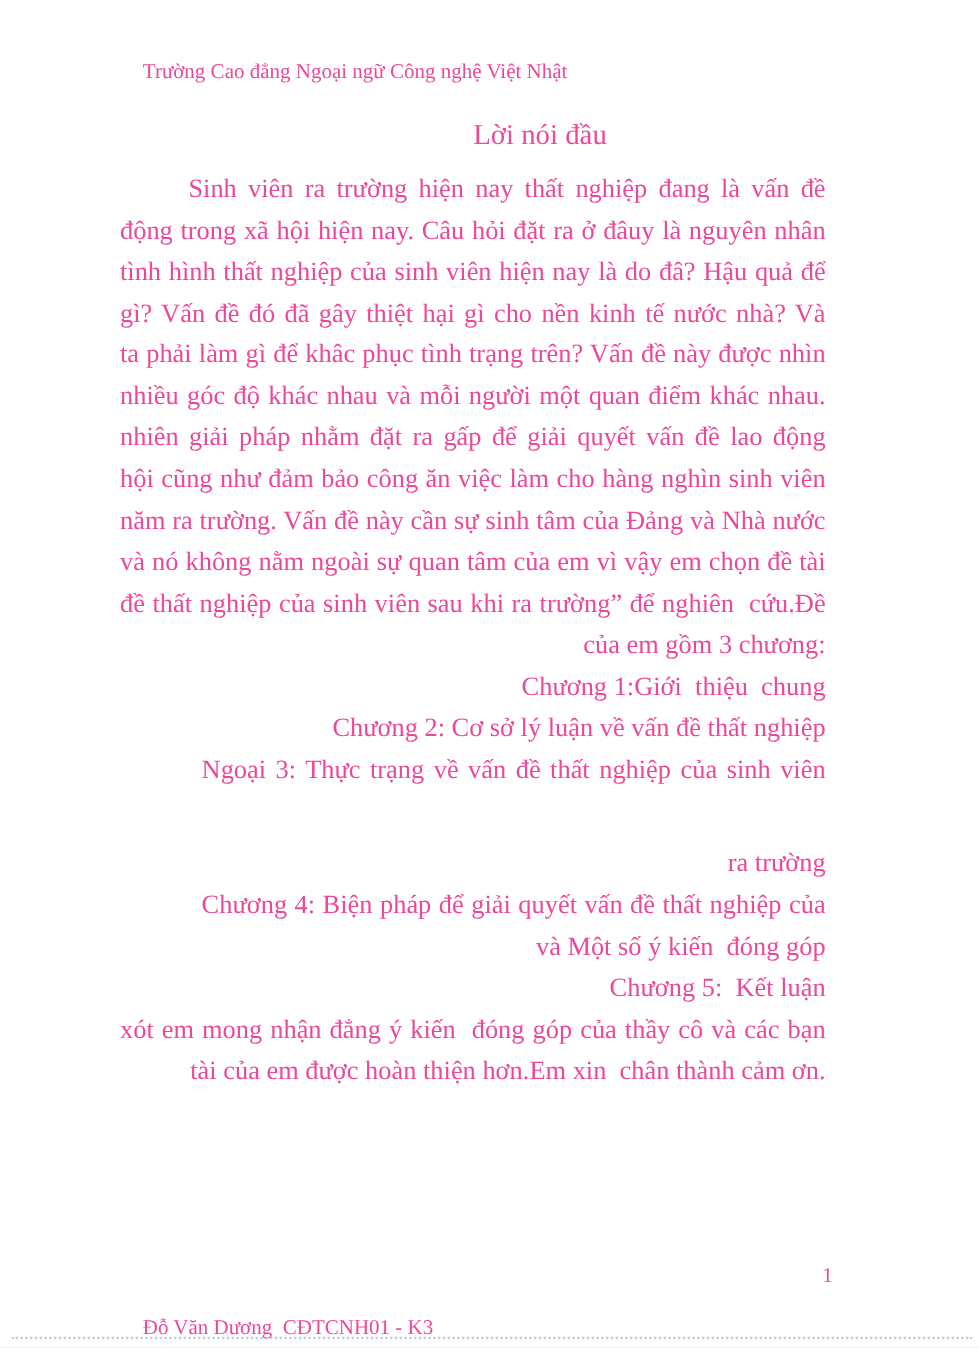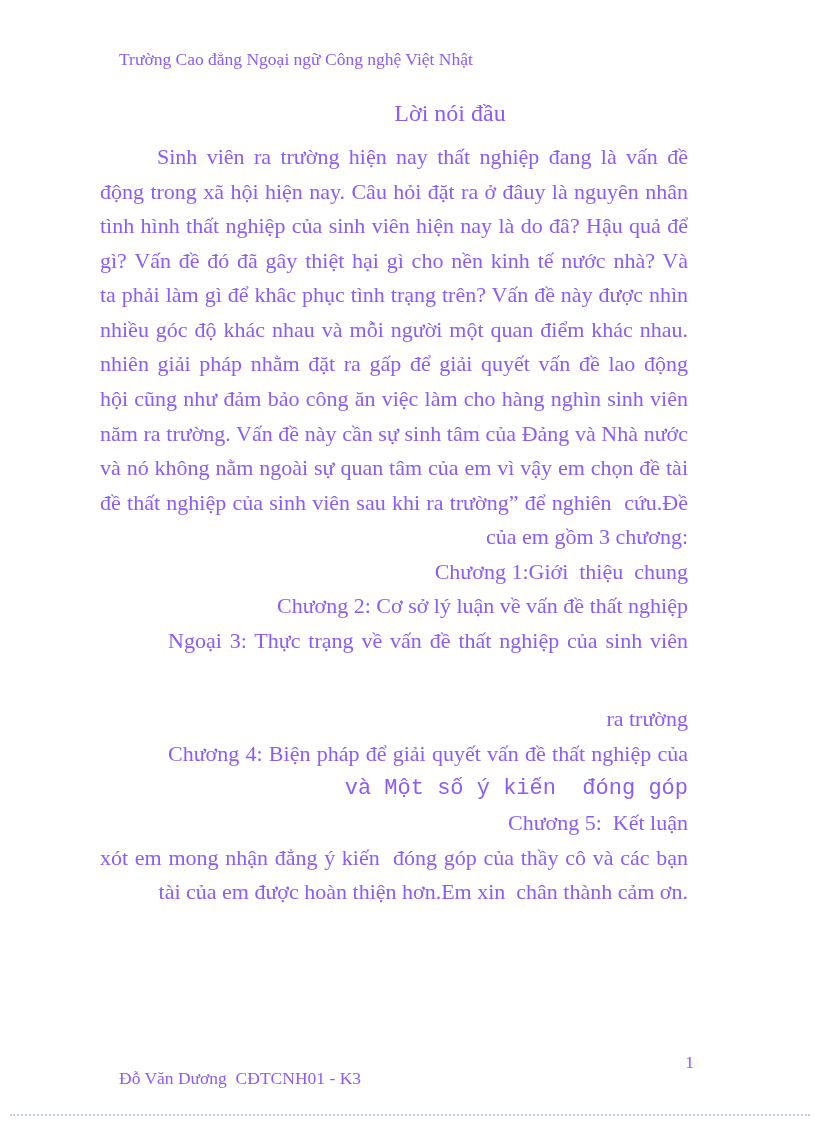--- a/index.html
+++ b/index.html
@@ -7,21 +7,21 @@
     padding: 0;
     background: #e8e8e8;
   }
   .page {
     position: relative;
     width: 816px;
     height: 1123px;
     margin: 0 auto;
     background: #ffffff;
     font-family: "Liberation Serif", "DejaVu Serif", serif;
-    color: #8b5cf6;
+    color: #ec4899;
     overflow: hidden;
   }
   .header-line {
     position: absolute;
     left: 119px;
     top: 47px;
     font-size: 17.5px;
     line-height: 24px;
     white-space: pre;
   }
@@ -54,25 +54,25 @@
   }
   .line.j {
     text-align: justify;
     text-align-last: justify;
   }
   .i57 { padding-left: 57px; }
   .i46 { padding-left: 46px; }
   .i68 { padding-left: 68px; }
   .i55 { padding-left: 55px; }
   .i8  { padding-left: 8px; margin-top: 44px; }
-  .i4  { padding-left: 4px; font-family: Liberation Mono, monospace; }
+  .i4  { padding-left: 4px; }
   .footer-left {
     position: absolute;
     left: 119px;
-    top: 1066px;
+    top: 1094px;
     font-size: 17.5px;
     line-height: 24px;
     white-space: pre;
   }
   .page-num {
     position: absolute;
     right: 122px;
     top: 1050px;
     font-size: 17.5px;
     line-height: 24px;

